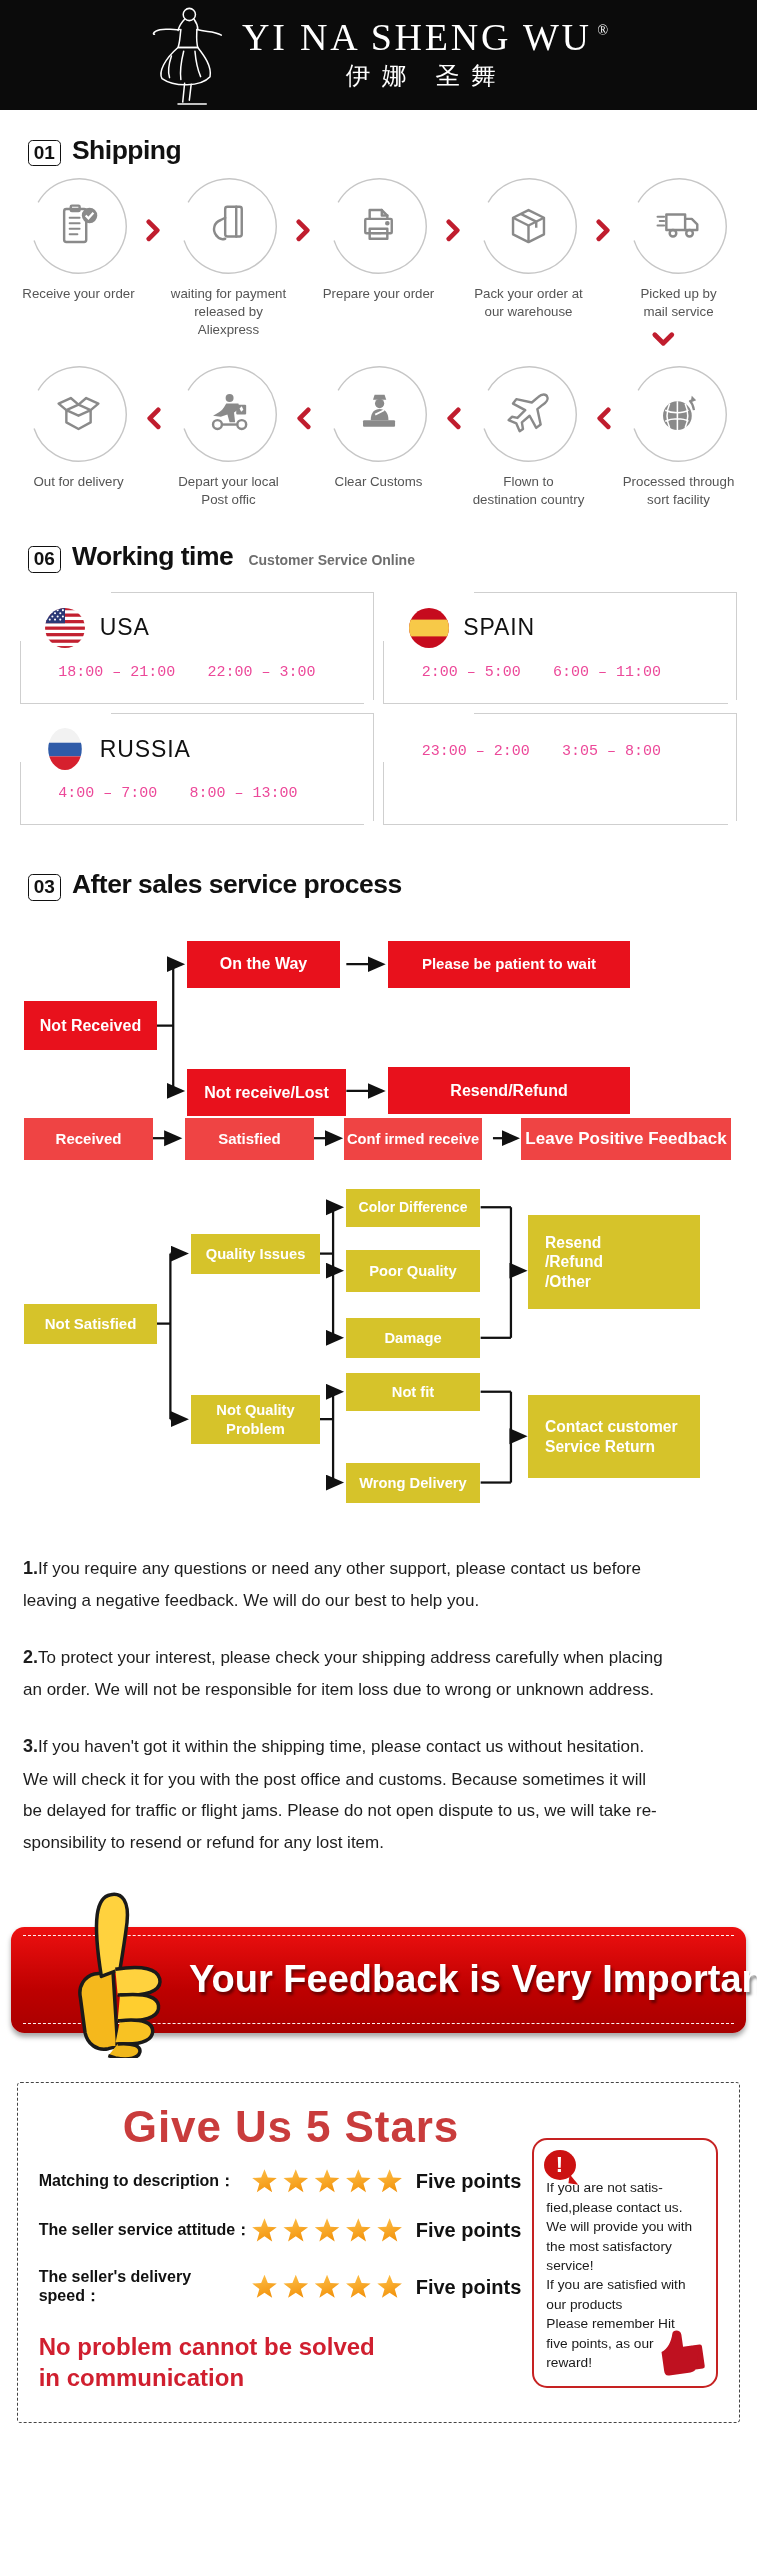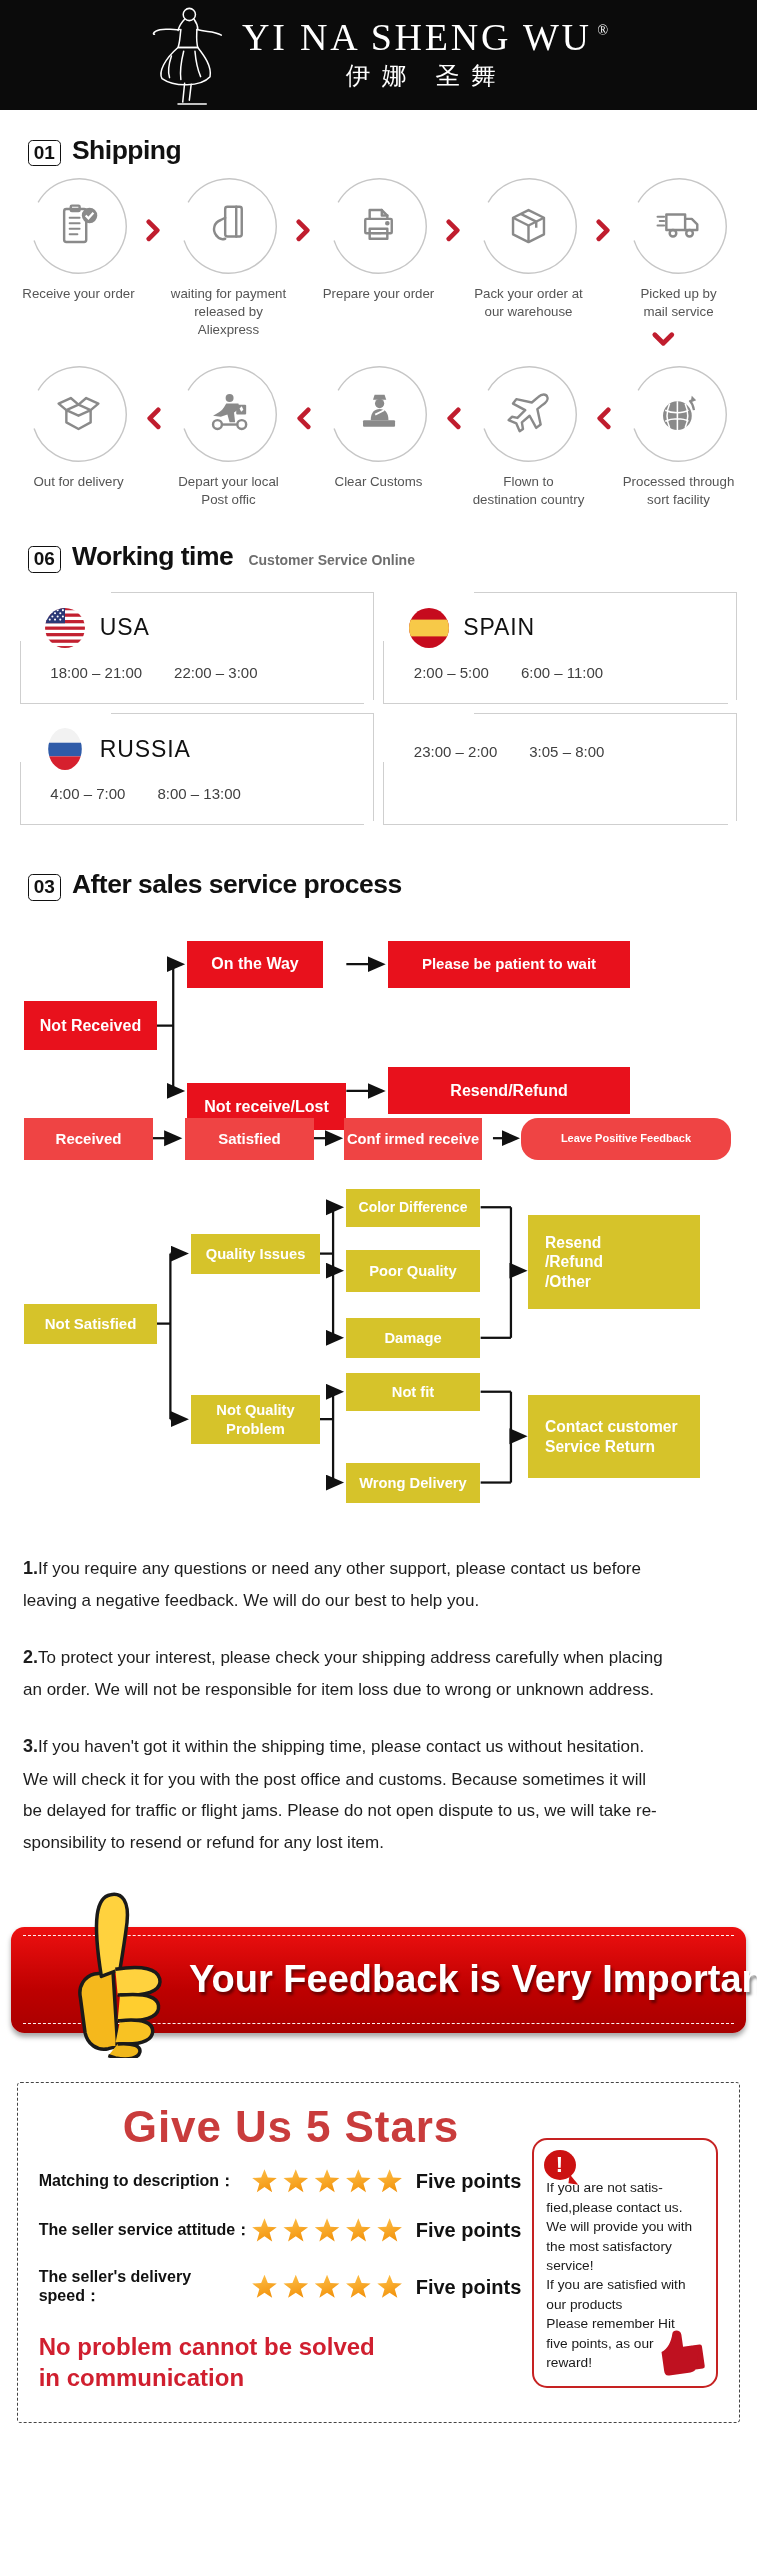--- a/index.html
+++ b/index.html
@@ -27,21 +27,21 @@
   .chev-down{position:absolute;right:81px;top:159px;}
   .row2{margin-top:24.6px;}
   
   .cards{display:grid;grid-template-columns:354px 354px;gap:9.5px;justify-content:center;margin-top:13.3px;}
   .card{position:relative;height:112px;padding:15px 0 0 24.6px;box-sizing:border-box;}
   .card .b1{position:absolute;top:0;left:91px;right:0;bottom:3.8px;border-top:1.9px solid #cfcfcf;border-right:1.9px solid #cfcfcf;pointer-events:none;}
   .card .b2{position:absolute;top:49px;left:0;right:9.5px;bottom:0;border-left:1.9px solid #cfcfcf;border-bottom:1.9px solid #cfcfcf;pointer-events:none;}
   .card-top{display:flex;align-items:center;gap:13.3px;}
   .flag{width:42px;height:42px;flex:0 0 auto;}
   .country{font-size:23px;font-weight:500;color:#111;letter-spacing:0.9px;}
-  .times{margin:15px 0 0 6px;font-size:15px;color:#404040;}
+  .times{margin:15px 0 0 14px;font-size:15px;color:#ec4899;font-family:Liberation Mono, monospace;}
   .times span{margin-right:32px;}
   
   .flow{position:relative;width:757px;height:613px;margin-top:7.6px;}
   .flow svg.wires{position:absolute;inset:0;}
   .fb{position:absolute;color:#fff;font-weight:700;display:flex;align-items:center;justify-content:center;text-align:center;font-size:16px;box-sizing:border-box;line-height:1.25;}
   .red{background:#e8111c;} .orange{background:#ef4444;} .yellow{background:#d6c32a;}
   .fb.left{justify-content:flex-start;text-align:left;padding-left:17px;}
   
   .notes{padding:24.6px 21px 0 23px;}
   .notes p{font-size:17px;line-height:1.85;color:#1d1d1d;margin:0 0 24.6px 0;}
@@ -462,29 +462,29 @@
         <path d="M352 505 H360" marker-end="url(#ah)"></path>
           <path d="M352 601 H360" marker-end="url(#ah)"></path>
         <path d="M508 505 H540"></path>
           <path d="M540 505 V601"></path>
           <path d="M508 601 H540"></path>
         <path d="M540 552 H554" marker-end="url(#ah)"></path>
       </g>
     </svg>
 
     <div class="fb red" style="left:24px;top:87px;width:133px;height:49px;">Not Received</div>
-    <div class="fb red" style="left:187px;top:26.5px;width:136px;height:47px;">On the Way</div>
+    <div class="fb red" style="left:187px;top:26.5px;width:153px;height:47px;">On the Way</div>
     <div class="fb red" style="left:388px;top:26.5px;width:242px;height:47px;font-size:15px;">Please be patient to wait</div>
-    <div class="fb red" style="left:187px;top:169px;width:159px;height:47px;">Not receive/Lost</div>
+    <div class="fb red" style="left:187px;top:155px;width:159px;height:47px;">Not receive/Lost</div>
     <div class="fb red" style="left:388px;top:153px;width:242px;height:47px;">Resend/Refund</div>
 
     <div class="fb orange" style="left:24px;top:204px;width:129px;height:42px;font-size:15px;">Received</div>
     <div class="fb orange" style="left:185px;top:204px;width:129px;height:42px;font-size:15px;">Satisfied</div>
     <div class="fb orange" style="left:344px;top:204px;width:138px;height:42px;font-size:14.7px;">Conf irmed receive</div>
-    <div class="fb orange" style="left:521px;top:204px;width:210px;height:42px;font-size:11px;border-radius:17px;">Leave Positive Feedback</div>
+    <div class="fb orange" style="left:521px;top:204px;width:210px;height:42px;font-size:17px;">Leave Positive Feedback</div>
 
     <div class="fb yellow" style="left:24px;top:390px;width:133px;height:40px;font-size:15px;">Not Satisfied</div>
     <div class="fb yellow" style="left:191px;top:320px;width:129px;height:40px;font-size:14.7px;">Quality Issues</div>
     <div class="fb yellow" style="left:346px;top:275px;width:134px;height:38px;font-size:14px;">Color Difference</div>
     <div class="fb yellow" style="left:346px;top:336px;width:134px;height:42px;font-size:14.7px;">Poor Quality</div>
     <div class="fb yellow" style="left:346px;top:404px;width:134px;height:40px;font-size:14.7px;">Damage</div>
     <div class="fb yellow left pre" style="left:528px;top:301px;width:172px;height:94px;font-size:15.6px;">Resend
 /Refund
 /Other</div>
     <div class="fb yellow pre" style="left:191px;top:481px;width:129px;height:49px;font-size:14.7px;">Not Quality

